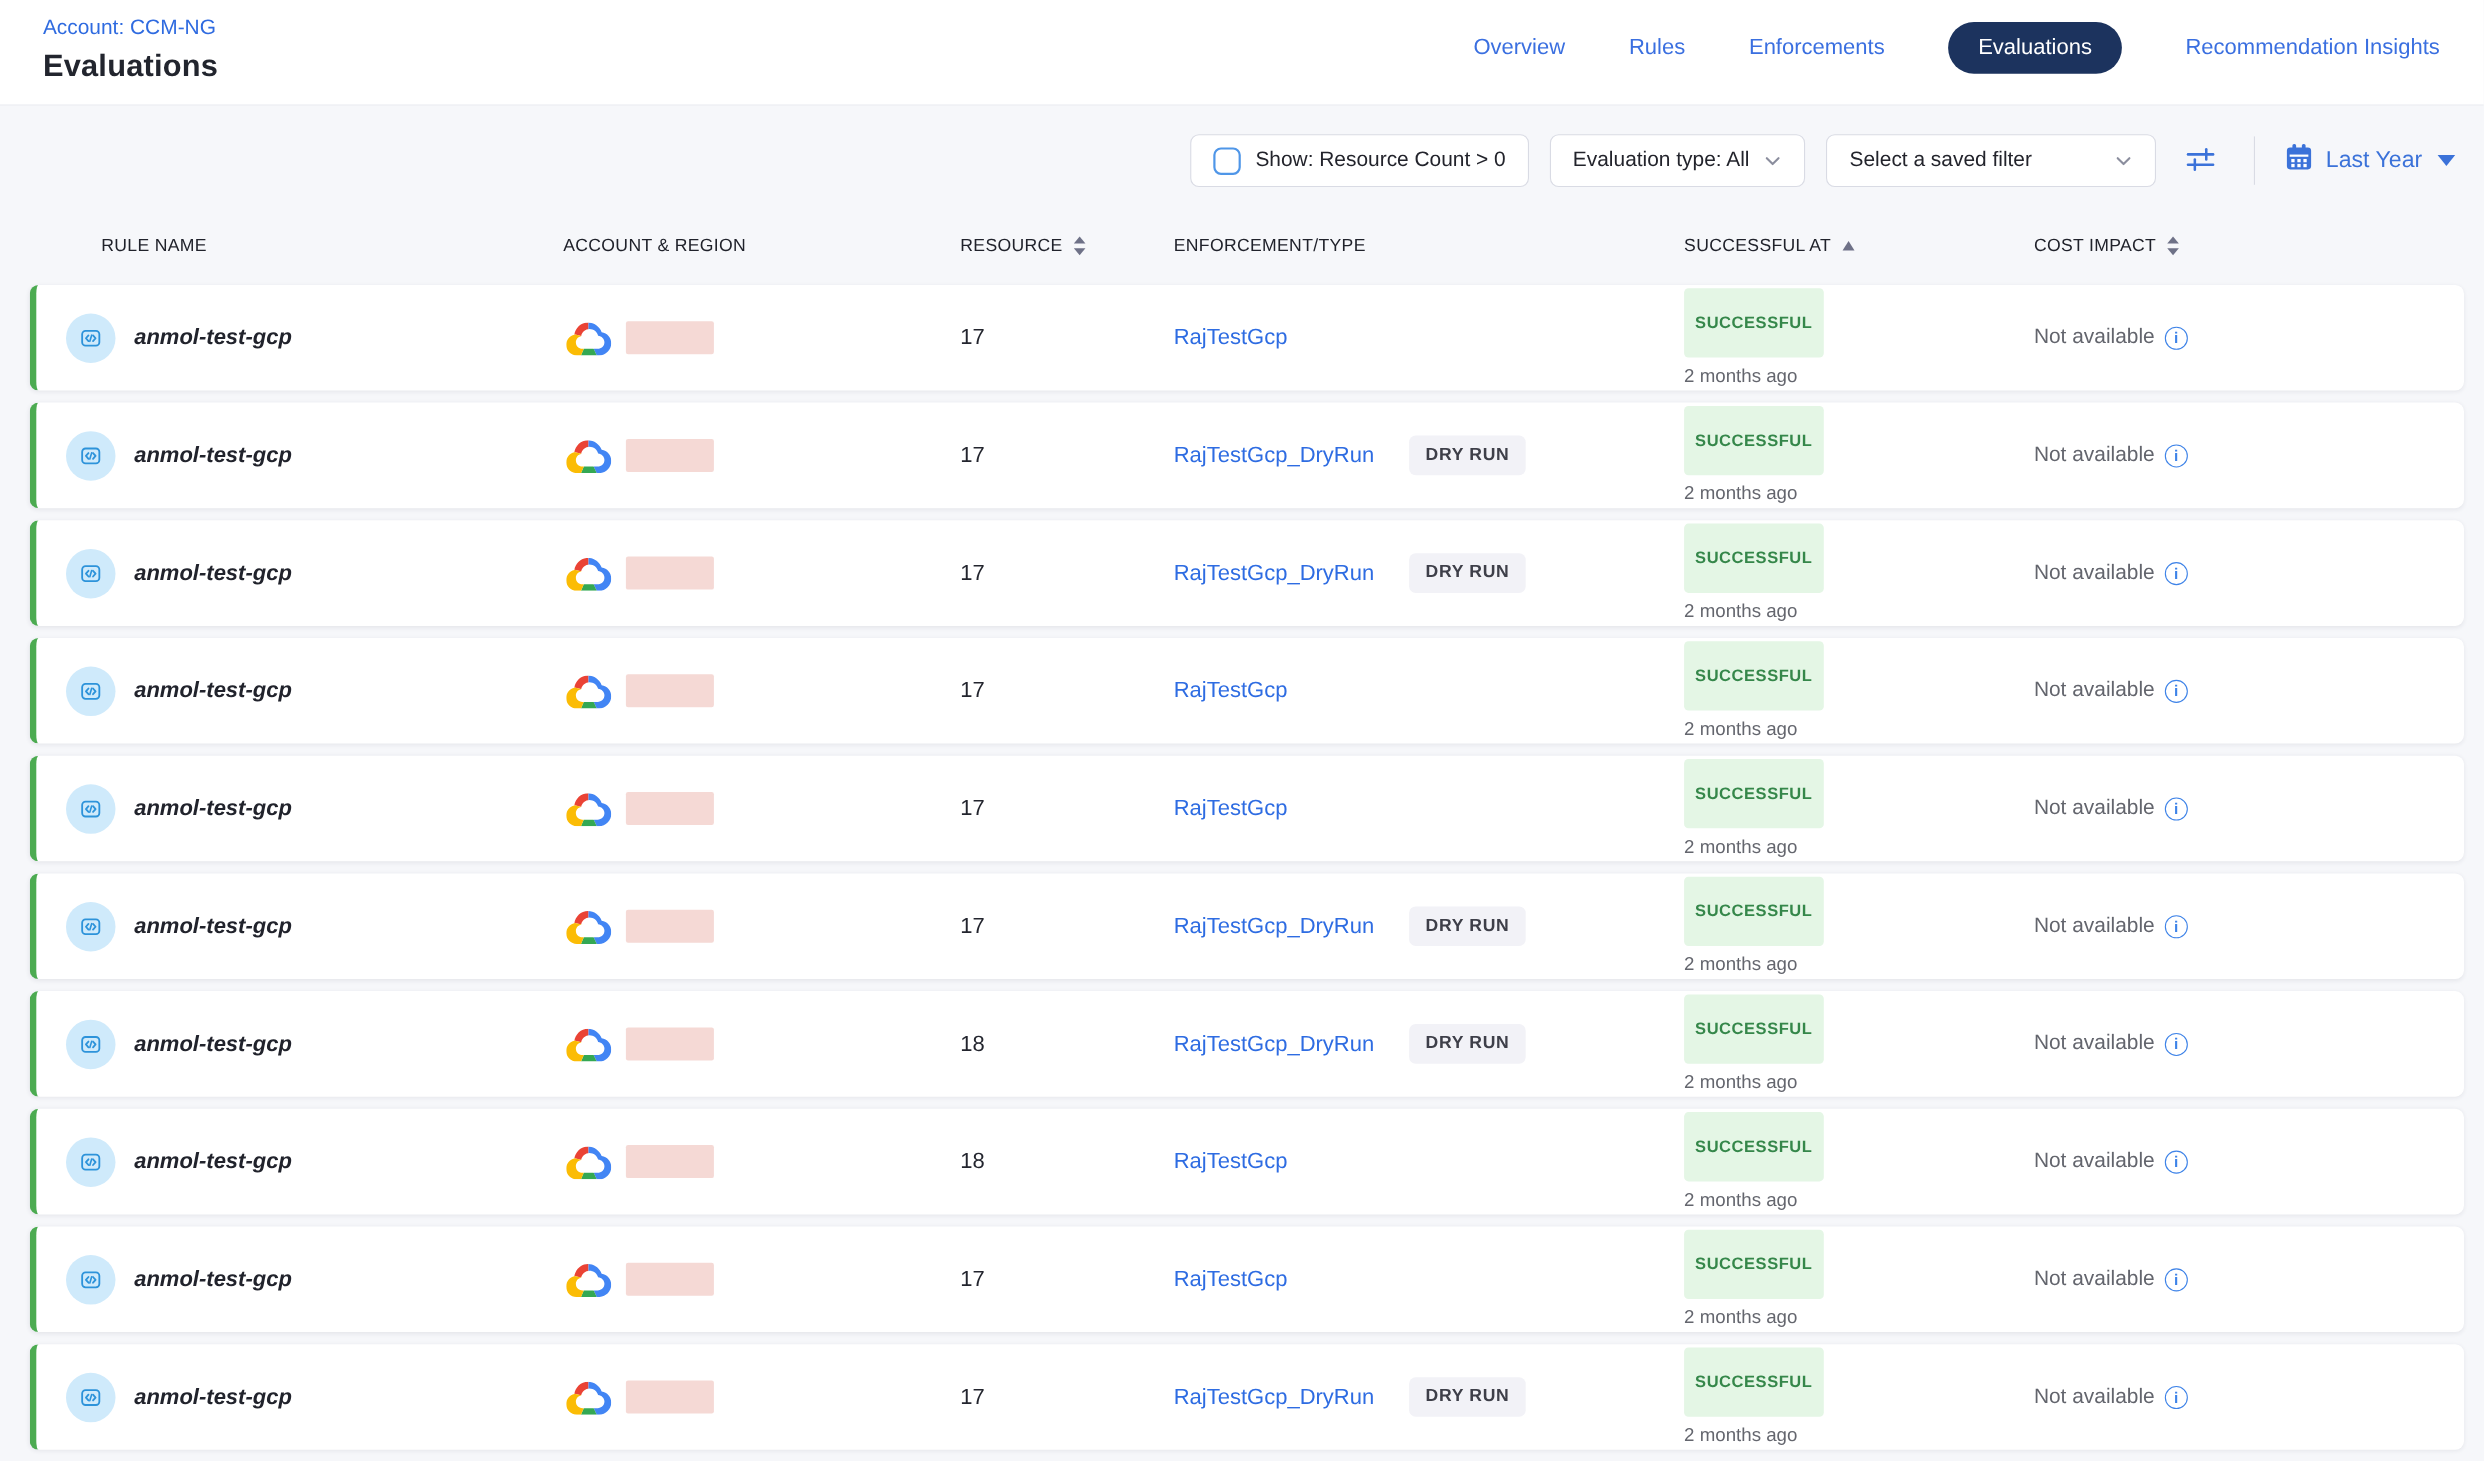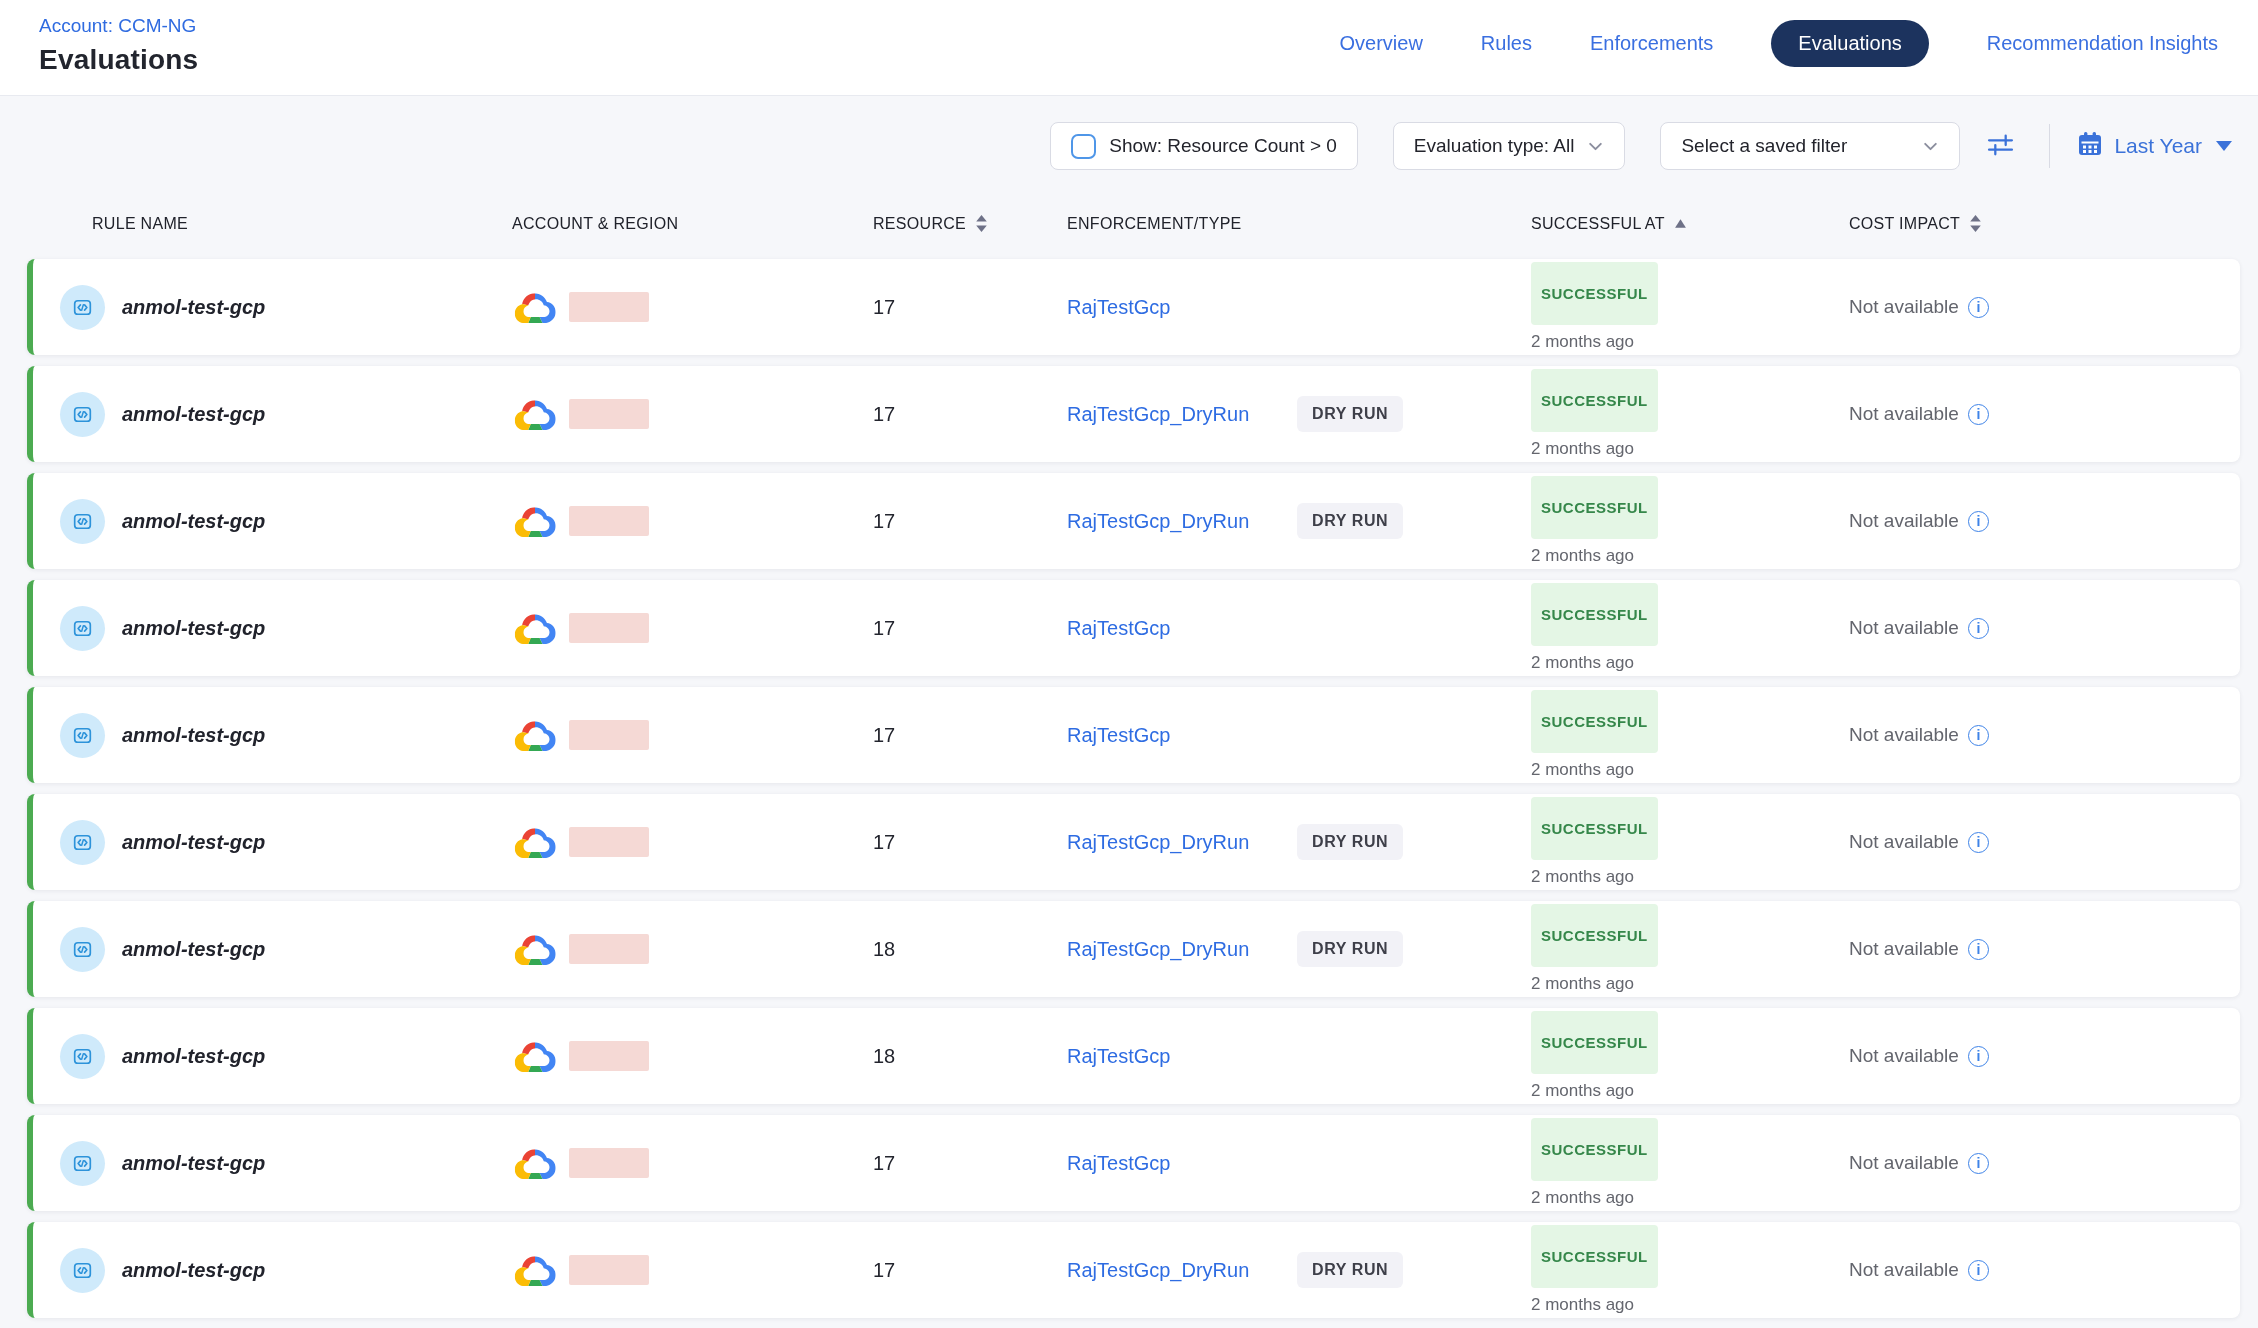--- a/index.html
+++ b/index.html
@@ -14,21 +14,21 @@
   .topbar { position:relative; background:#fff; height:96px; border-bottom:1px solid #e8eaf0; }
   .acct-link { position:absolute; left:39px; top:15px; font-size:19px; color:#2f6be0; cursor:pointer; }
   .page-title { position:absolute; left:39px; top:44px; font-size:28px; font-weight:700; color:#22252e; letter-spacing:.2px; }
   .nav { position:absolute; right:40px; top:0; height:87px; display:flex; align-items:center; gap:58px; }
   .nav-item { font-size:20px; color:#3a6fe0; font-weight:500; cursor:pointer; white-space:nowrap; }
   .nav-item.active { background:#1c335e; color:#fff; padding:12px 27px; border-radius:999px; }
 
   
   .filterbar { display:flex; justify-content:flex-end; align-items:center; gap:19px; margin:26px 26px 0 0; height:48px; }
   .fbtn { display:flex; align-items:center; gap:13px; background:#fff; border:1px solid #d9dbe4; border-radius:8px;
-          height:48px; padding:0 20px; font-size:19px; color:#23242c; cursor:pointer; white-space:nowrap;margin-left:16px; }
+          height:48px; padding:0 20px; font-size:19px; color:#23242c; cursor:pointer; white-space:nowrap; }
   .checkbox { width:25px; height:25px; border:2px solid #4f96e8; border-radius:7px; background:#fff; flex:none; }
   .chev svg { display:block; }
   .fbtn-saved { width:300px; justify-content:space-between; }
   .sliders-btn { background:none; border:none; padding:0 8px; cursor:pointer; display:flex; align-items:center; }
   .vdiv { width:1px; height:44px; background:#d9dbe4; margin:0 8px; }
   .daterange { display:flex; align-items:center; gap:11px; color:#3b72d9; font-size:21px; font-weight:500; cursor:pointer; }
   .caret-down { width:0; height:0; border-left:8px solid transparent; border-right:8px solid transparent; border-top:10px solid #3b72d9; margin-left:3px; }
 
   
   .grid-cols { display:grid; grid-template-columns:479px 361px 194px 464px 318px 1fr; }
@@ -42,21 +42,21 @@
          height:96px; margin-bottom:11px; box-shadow:0 1px 4px rgba(40,41,61,.08); cursor:pointer; }
   .c-rule { display:flex; align-items:center; gap:17px; padding-left:27px; min-width:0;font-style:italic; }
   .rule-ic { width:45px; height:45px; border-radius:50%; background:#cfeafb; display:flex; align-items:center; justify-content:center; flex:none; }
   .rule-name { font-size:20px; font-weight:600; color:#21232c; }
   .c-acct { display:flex; align-items:center; gap:11px; }
   .gcp svg { display:block; }
   .redact { width:80px; height:30px; background:#f5d9d5; border-radius:2px; }
   .c-res { font-size:20px; color:#23252e; }
   .c-enf { position:relative; display:flex; align-items:center; }
   .enf-link { color:#2e6ce2; font-size:20px; font-weight:500; text-decoration:none; cursor:pointer; }
-  .dryrun { position:absolute; left:230px; top:50%; transform:translateY(-50%); background:#f2f2f7; color:#3e3f49;
+  .dryrun { position:absolute; left:214px; top:50%; transform:translateY(-50%); background:#f2f2f7; color:#3e3f49;
             font-size:16px; font-weight:700; letter-spacing:.6px; padding:9px 15px; border-radius:6px; white-space:nowrap; }
   .c-eval { display:flex; flex-direction:column; align-items:flex-start; gap:7px; }
   .badge-success { background:#e4f6e5; color:#35874a; font-size:15px; font-weight:700; letter-spacing:.5px; padding:23px 10px; border-radius:4px; }
   .ago { color:#64666e; font-size:17px; }
   .c-cost { display:flex; align-items:center; gap:9px; color:#63656d; font-size:19px; }
   .info { width:21px; height:21px; border-radius:50%; border:1.5px solid #3e83e8; color:#3e83e8; flex:none;
           display:flex; align-items:center; justify-content:center; font-size:14px; font-weight:600; line-height:1; }
   .hidden-defs { position:absolute; width:0; height:0; overflow:hidden; }
 </style>
 </head>

